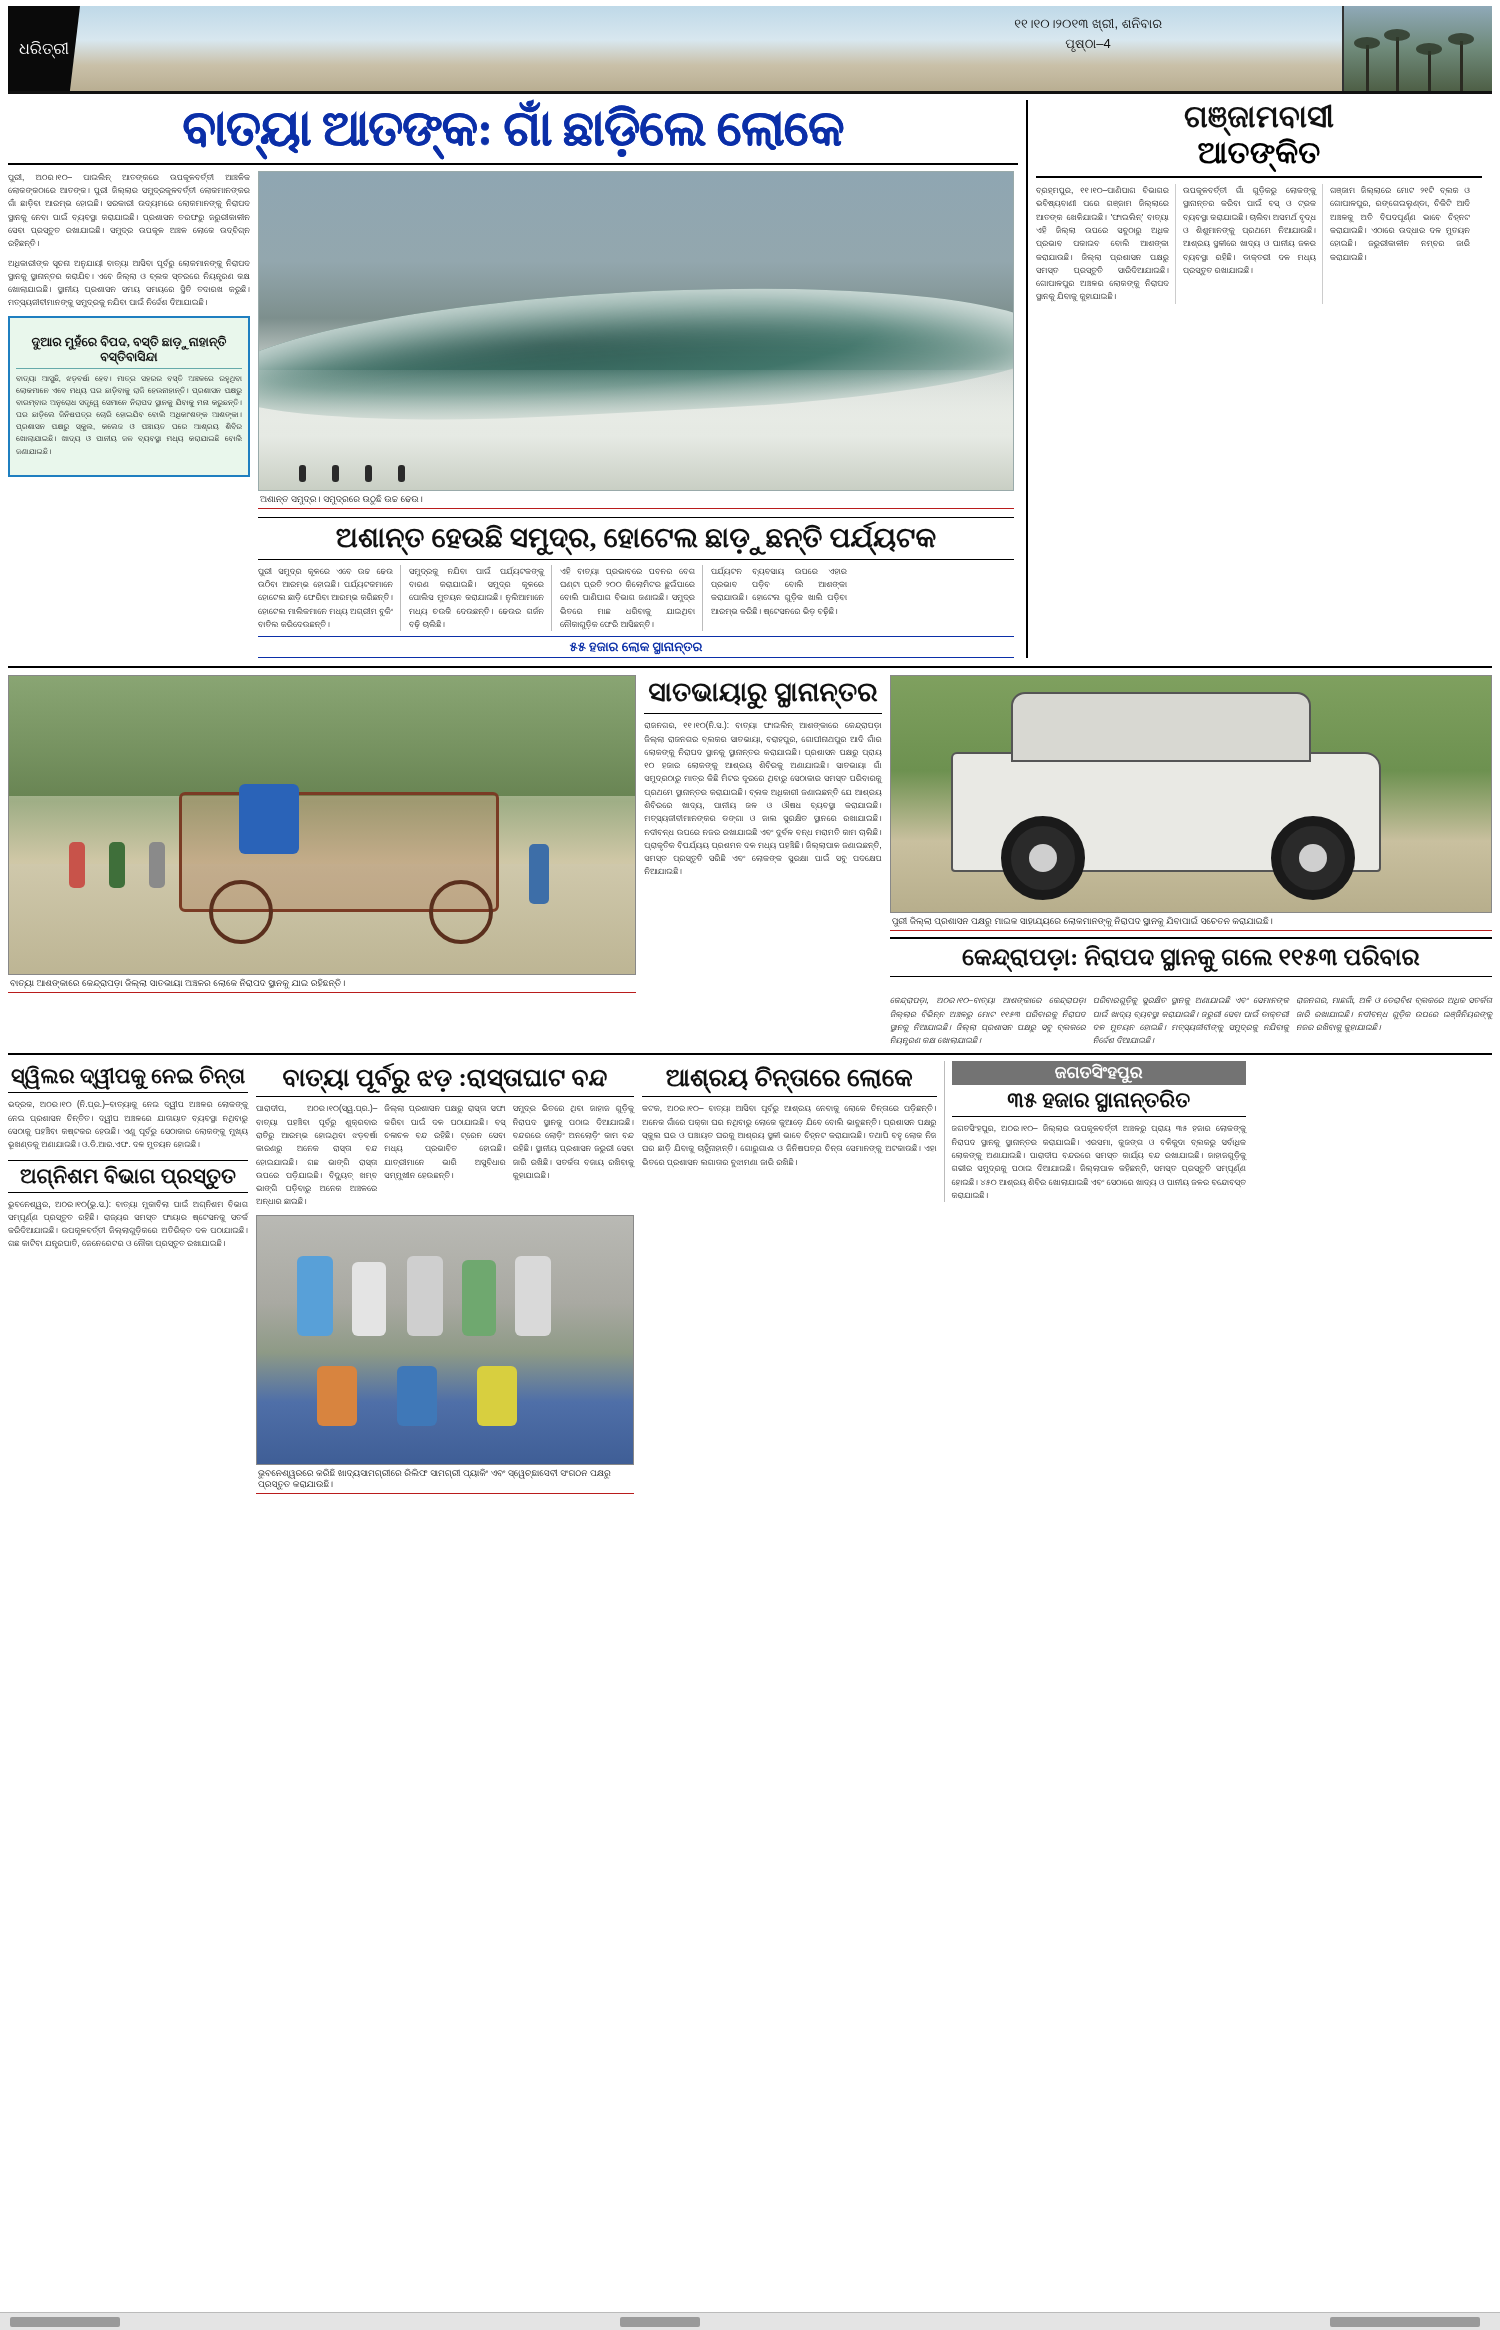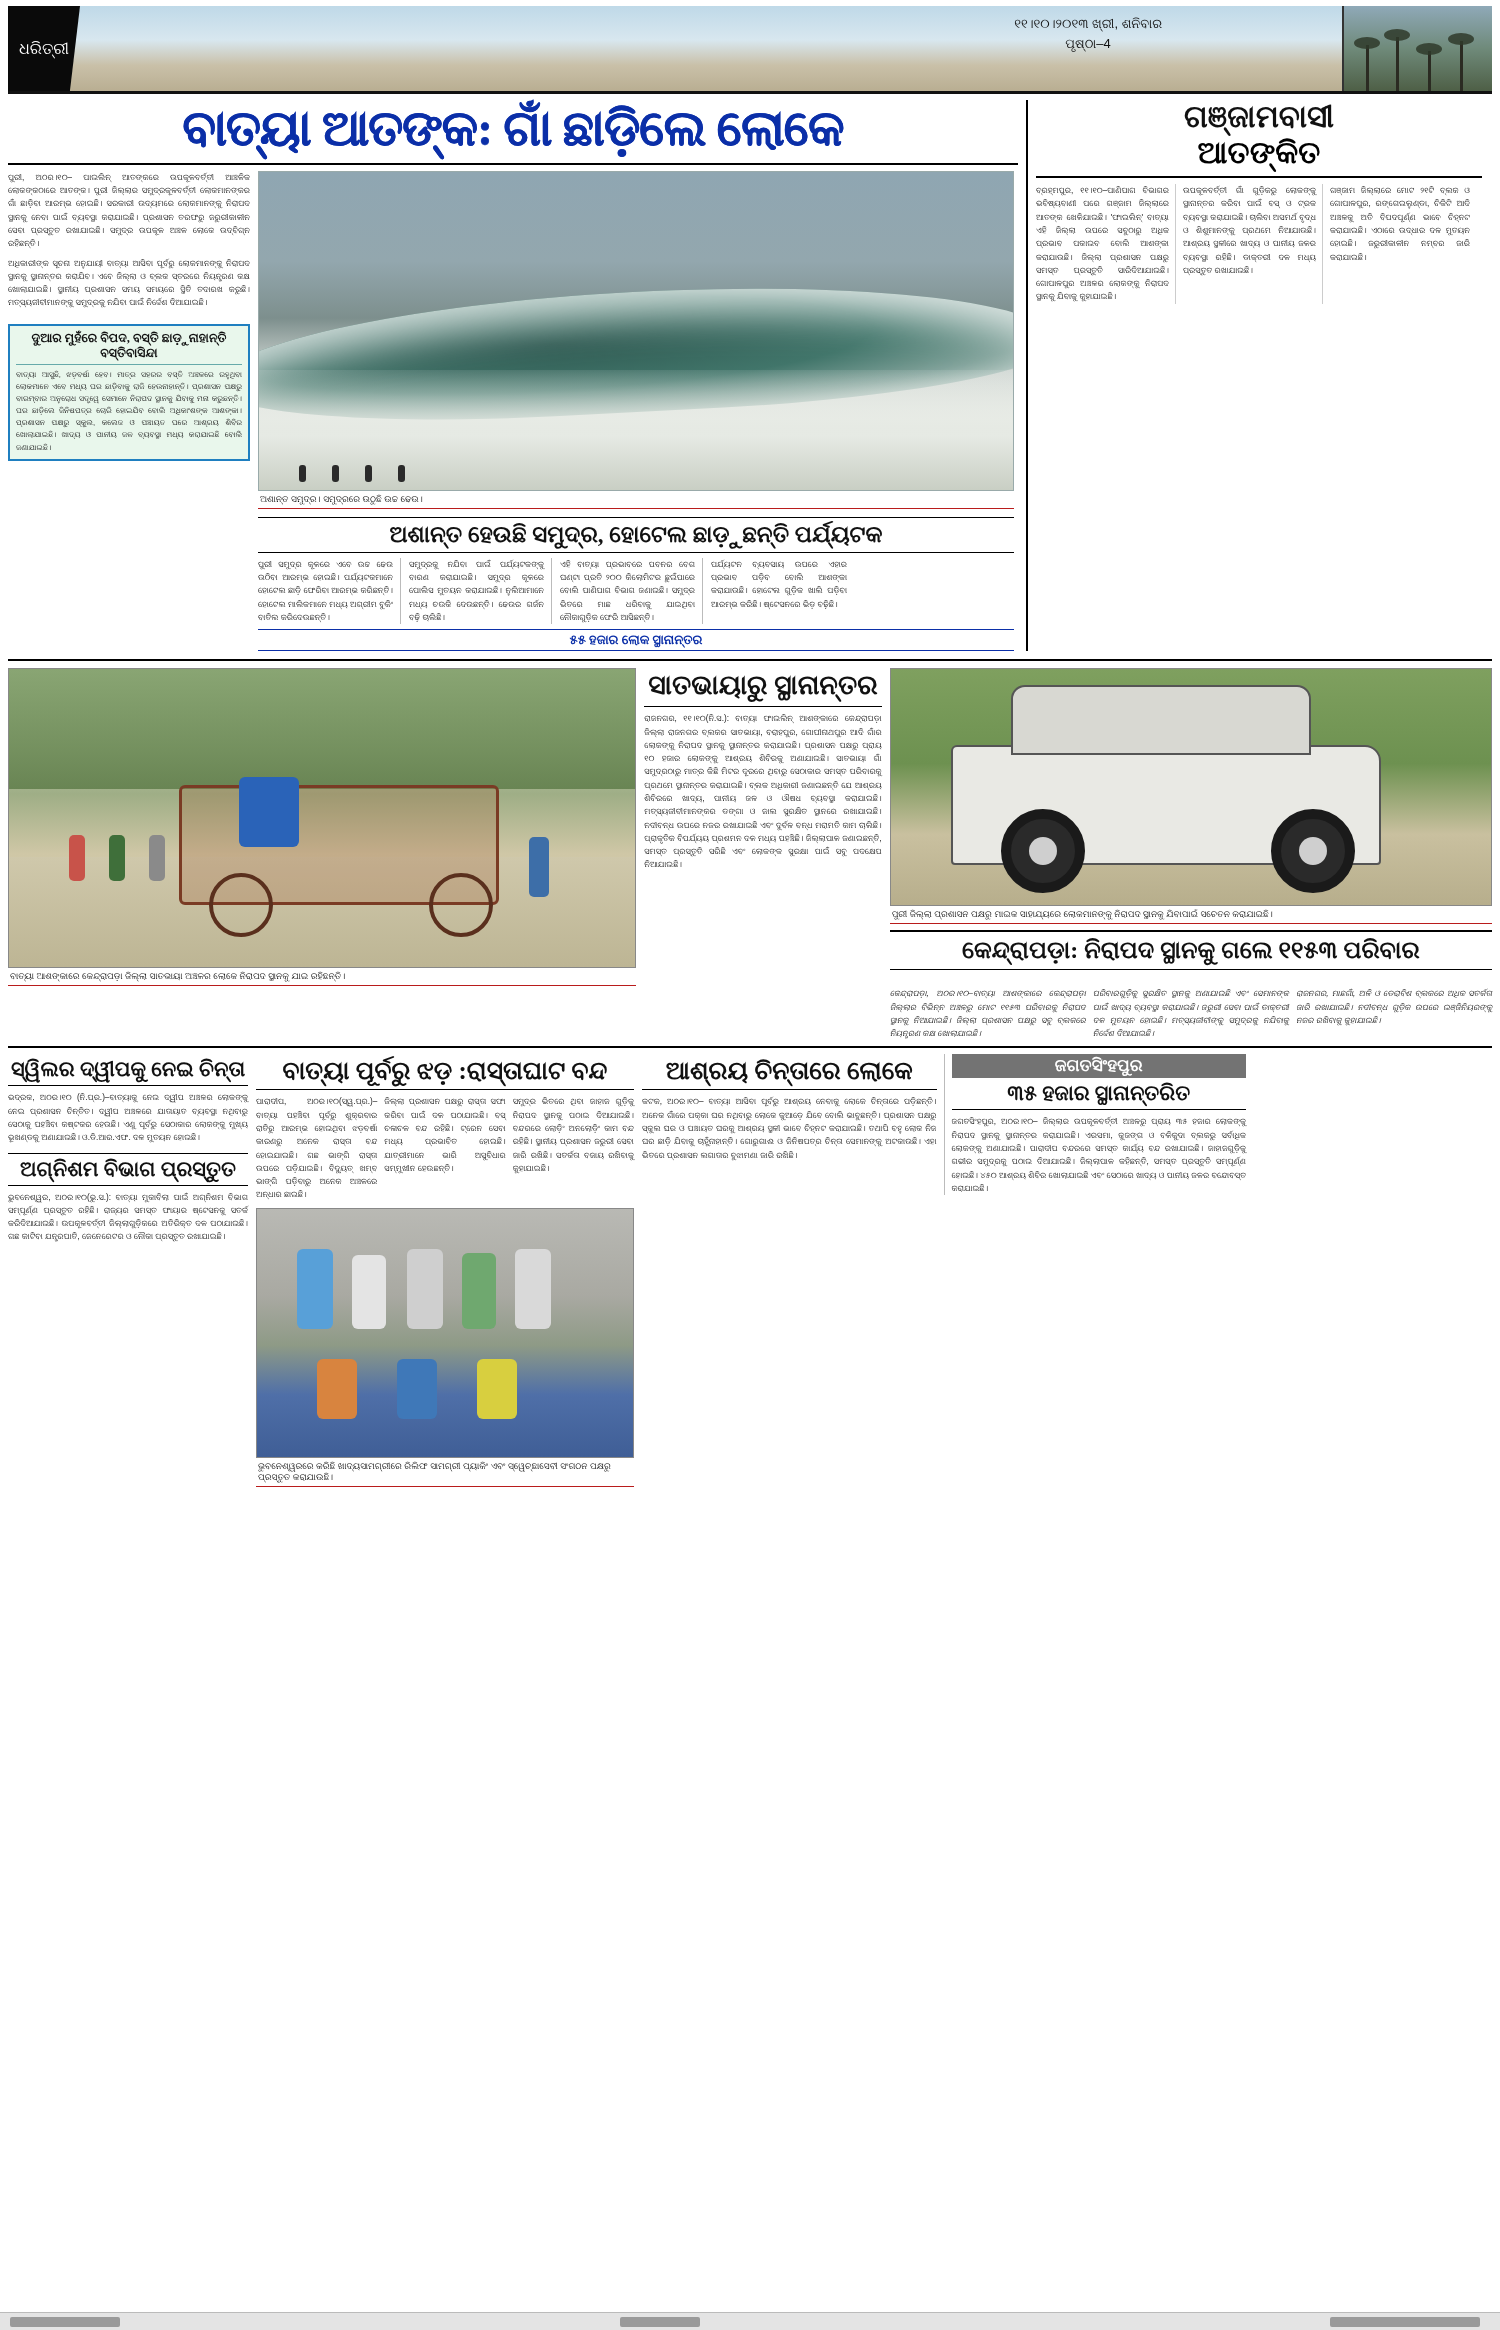--- a/index.html
+++ b/index.html
@@ -95,31 +95,31 @@
     position:absolute; left:0; right:0; bottom:0; height:120px;
     background:linear-gradient(180deg, rgba(255,255,255,.1), #e6eae4 55%, #c9cfc4 100%);
   }
   .surf-people { position:absolute; bottom:8px; left:40px; display:flex; gap:26px; }
   .surf-people i { display:block; width:7px; height:17px; background:#2a2a2a; border-radius:3px; }
   .photo-cap {
     font-size:9px; padding:3px 2px; border-bottom:1px solid #b91c1c; color:#111;
   }
 
   .boxed-note {
-    margin-top:14px; border:2px solid #1f7fc0; background:#e9f7ec;
-    padding:5px 6px;
+    margin-top:6px; border:2px solid #1f7fc0; background:#e9f7ec;
+    padding:17px 6px;
   }
   .boxed-note .bn-title {
     font-family:"Liberation Serif", serif; font-weight:bold; font-size:12.5px;
     text-align:center; color:#111; border-bottom:1px solid #6aa; padding-bottom:3px; margin-bottom:4px;
   }
 
   .sub-headline {
     margin-top:8px;
-    font-family:"Liberation Serif", serif; font-weight:bold; font-size:23px;
+    font-family:"Liberation Serif", serif; font-weight:bold; font-size:28px;
     text-align:center; color:#111; padding:4px 0;
     border-top:1px solid #000; border-bottom:1px solid #000;
   }
   .sub-cols { display:flex; gap:8px; margin-top:5px; }
   .sub-cols .sc { width:143px; border-right:1px solid #bbb; padding-right:7px; }
   .sub-cols .sc:last-child { border-right:none; }
 
   .mini-banner {
     margin-top:5px; background:#fff; color:#0b2fa8;
     font-family:"Liberation Serif", serif; font-weight:bold; font-size:13px;

